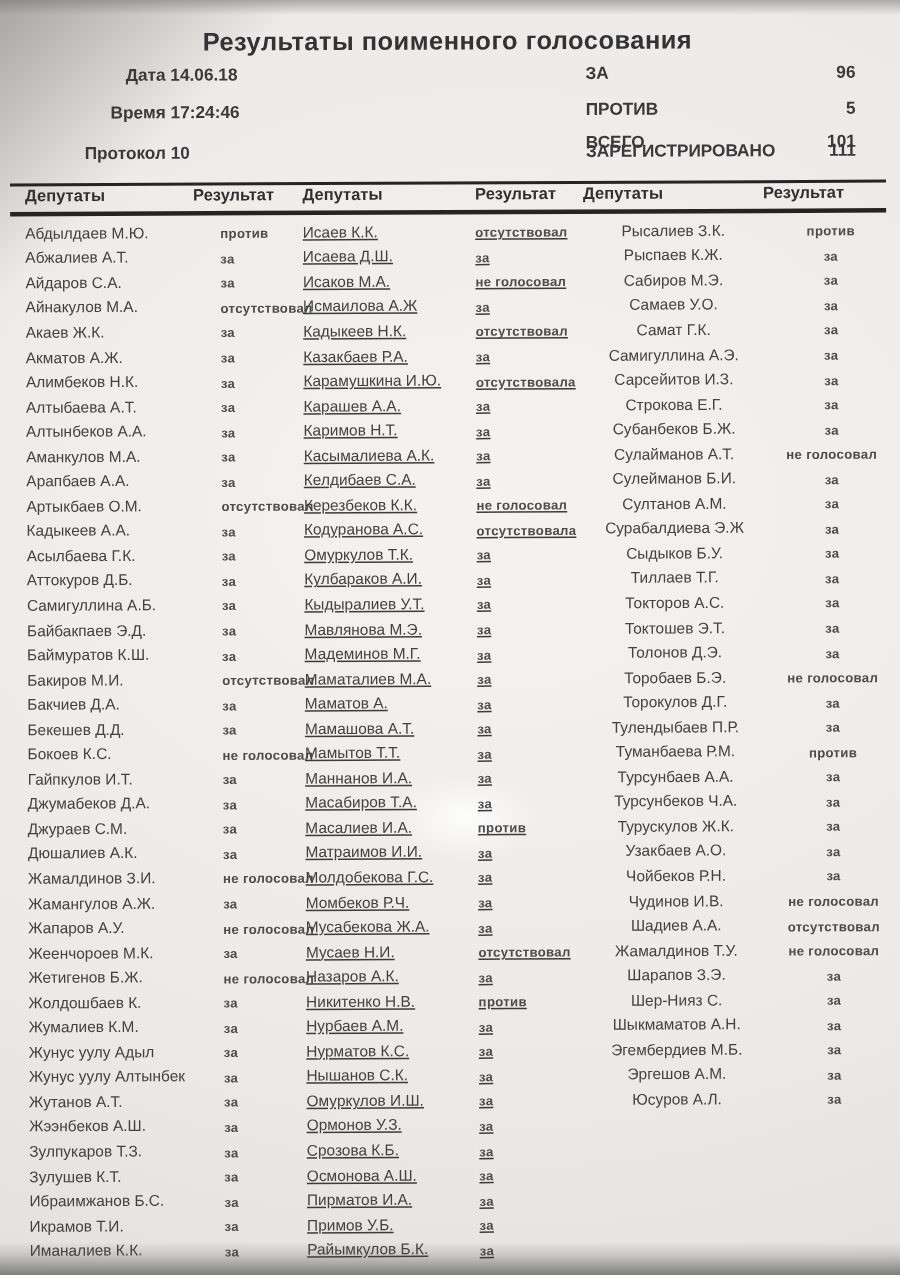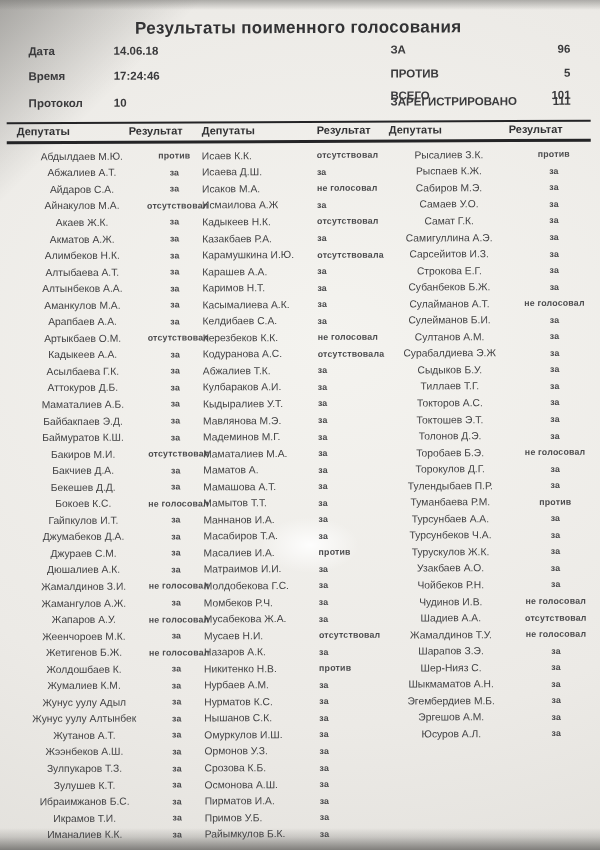--- a/index.html
+++ b/index.html
@@ -22,39 +22,39 @@
     transform:rotate(-0.25deg);
     color:#3c3c3e;
   }
   .title{
     position:absolute;left:0;top:18px;width:600px;text-align:center;
     font-size:17px;font-weight:bold;letter-spacing:.3px;color:#333335;
   }
   
   .meta-left{position:absolute;left:30px;top:44px;width:250px;font-size:11.5px;font-weight:bold;color:#3a3a3c;}
   .meta-left .mrow{position:absolute;left:0;width:250px;}
-  .meta-left .mlabel{display:inline-block;width:82px;}
+  .meta-left .mlabel{display:inline-block;width:82px;text-align:right;}
   .meta-right{position:absolute;left:392px;top:44px;width:180px;font-size:11.5px;font-weight:bold;color:#3a3a3c;}
   .meta-right .mrow{position:absolute;left:0;width:180px;}
   .meta-right .mval{position:absolute;right:0;text-align:left;}
   
   .rule{position:absolute;left:8px;width:584px;background:#242426;}
   .rule.top{top:121px;height:2px;}
   .rule.mid{top:140px;height:3px;}
   
   .thead{position:absolute;top:124px;left:0;width:600px;font-size:11px;font-weight:bold;color:#313133;}
   .thead span{position:absolute;top:0;}
   
   .tbody{position:absolute;top:147px;left:0;width:600px;height:698px;display:flex;}
   .colgroup{display:flex;flex-direction:column;}
   .colgroup .row{display:grid;height:16.55px;align-items:center;}
   .cg0{width:185px;padding-left:18px;}
-  .cg0 .row{grid-template-columns:130px 1fr;text-align:center;}
+  .cg0 .row{grid-template-columns:130px 1fr;}
   .cg1{width:185px;padding-left:0;}
-  .cg1 .row{grid-template-columns:115px 1fr;}
+  .cg1 .row{grid-template-columns:115px 1fr;text-decoration:underline;}
   .cg2{flex:1;padding-left:2px;}
   .cg2 .row{grid-template-columns:120px 1fr;text-align:center;}
   .dep{font-size:10.3px;color:#424244;white-space:nowrap;}
   .res{font-size:8.8px;font-weight:bold;color:#4c4c4e;white-space:nowrap;letter-spacing:.2px;}
 </style>
 </head>
 <body>
 
 <div class="photo">
   <div class="paper">
@@ -164,21 +164,21 @@
           </div>
           <div class="row">
             <span class="dep">Асылбаева Г.К.</span>
             <span class="res">за</span>
           </div>
           <div class="row">
             <span class="dep">Аттокуров Д.Б.</span>
             <span class="res">за</span>
           </div>
           <div class="row">
-            <span class="dep">Маматалиев А.Б.</span>
+            <span class="dep">Самигуллина А.Б.</span>
             <span class="res">за</span>
           </div>
           <div class="row">
             <span class="dep">Байбакпаев Э.Д.</span>
             <span class="res">за</span>
           </div>
           <div class="row">
             <span class="dep">Баймуратов К.Ш.</span>
             <span class="res">за</span>
           </div>
@@ -326,21 +326,21 @@
           </div>
           <div class="row">
             <span class="dep">Керезбеков К.К.</span>
             <span class="res">не голосовал</span>
           </div>
           <div class="row">
             <span class="dep">Кодуранова А.С.</span>
             <span class="res">отсутствовала</span>
           </div>
           <div class="row">
-            <span class="dep">Абжалиев Т.К.</span>
+            <span class="dep">Омуркулов Т.К.</span>
             <span class="res">за</span>
           </div>
           <div class="row">
             <span class="dep">Кулбараков А.И.</span>
             <span class="res">за</span>
           </div>
           <div class="row">
             <span class="dep">Кыдыралиев У.Т.</span>
             <span class="res">за</span>
           </div>

